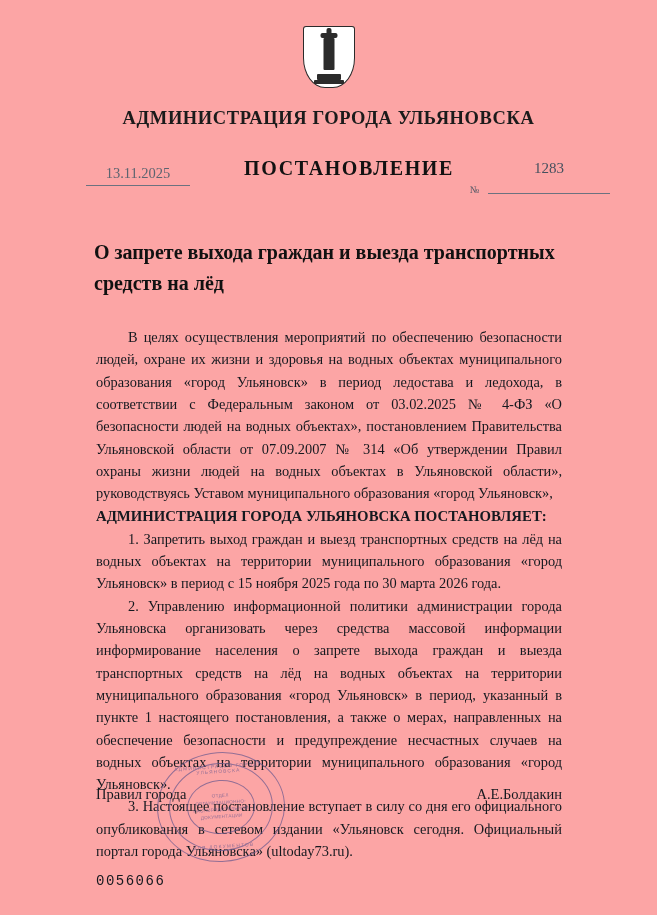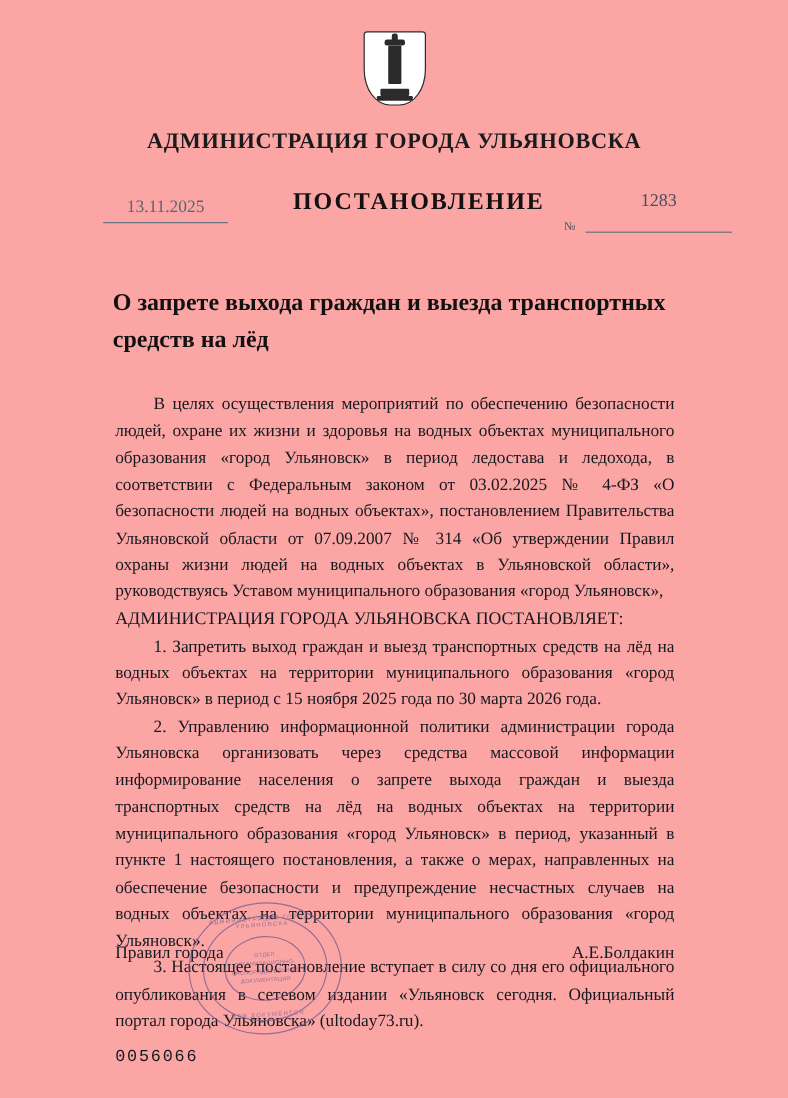--- a/index.html
+++ b/index.html
@@ -180,20 +180,21 @@
     color: #15191f;
   }
   .body p {
     margin: 0;
   }
   .body p.indent {
     text-indent: 32px;
   }
   .body p.noindent {
     text-indent: 0;
+    font-weight: bold;
   }
   .decl {
     text-indent: 0;
     font-size: 14.8px;
   }
 
   
   .sign-row {
     position: absolute;
     top: 786px;

